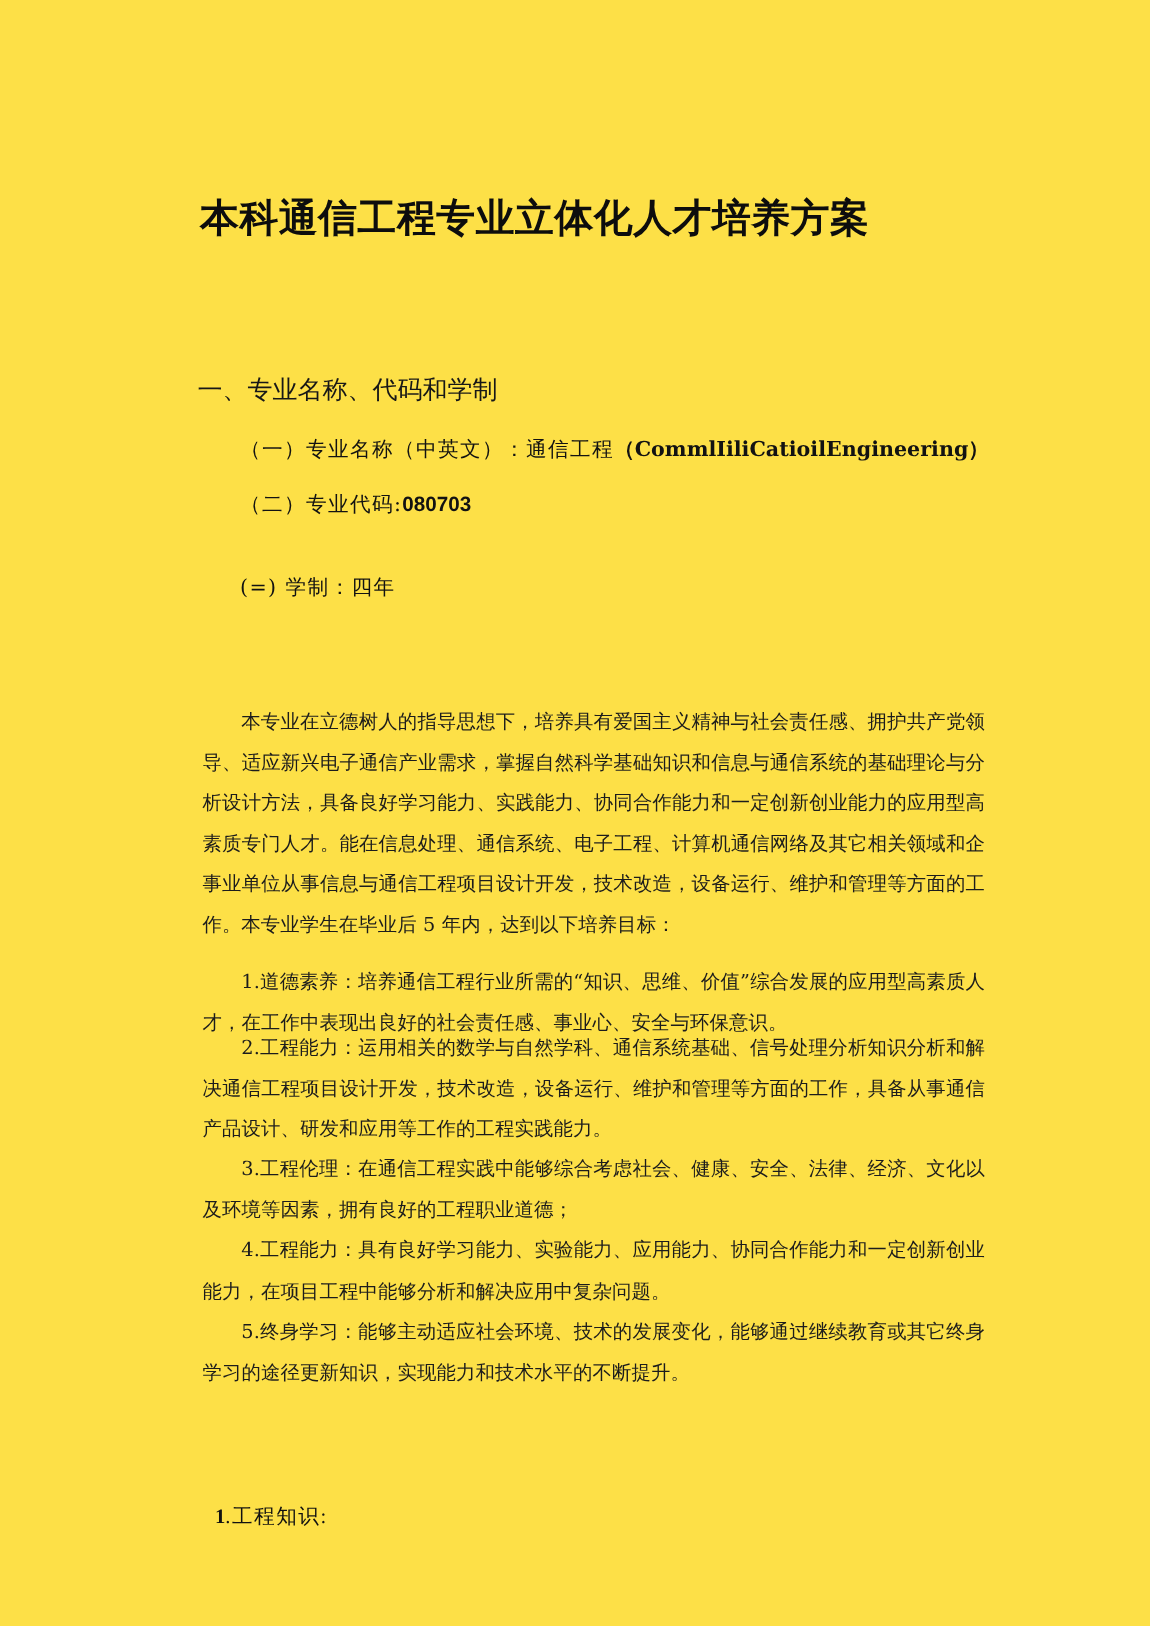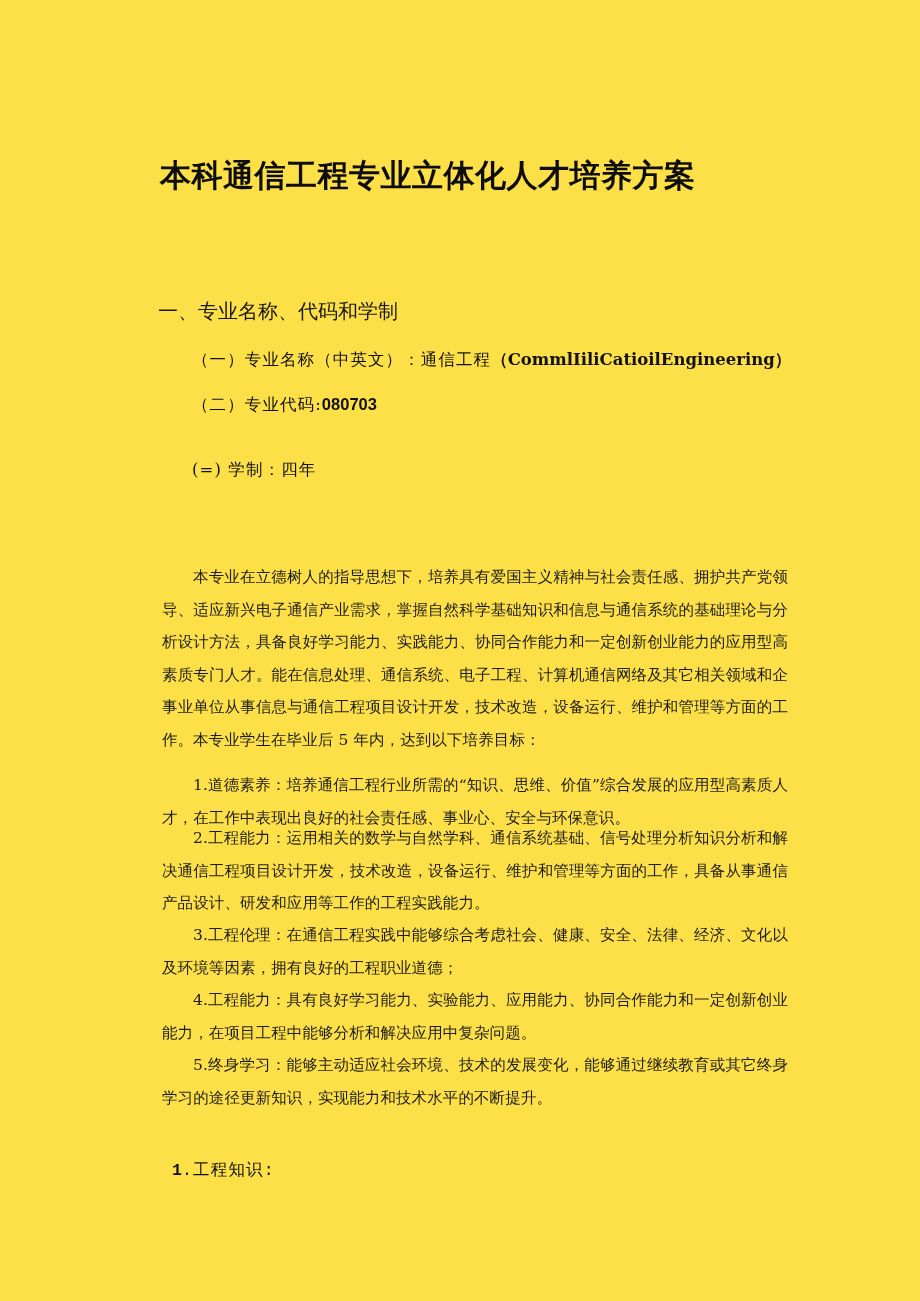--- a/index.html
+++ b/index.html
@@ -113,26 +113,27 @@
   .blk-item2     { left: 158px; top: 818px;  width: 634px; }
   .blk-item3     { left: 158px; top: 915px;  width: 634px; }
   .blk-item4     { left: 158px; top: 980px;  width: 634px; }
   .blk-item5     { left: 158px; top: 1045px; width: 634px; }
 
   .blk-sec2-b    { left: 192px; top: 1113px; width: 640px; }
   .blk-req1      { left: 172px; top: 1158px; width: 640px; }
 
   
   .req-head {
-    font-family: Liberation Mono, monospace;
+    font-family: Liberation Serif, serif;
     font-size: 16.5px;
     line-height: 26px;
     letter-spacing: 1.2px;
     color: #111111;
     white-space: nowrap;
+    margin-top: 42px;
   }
   .req-head .num {
     font-weight: 700;
     letter-spacing: 0;
   }
 
   .goal-num {
     font-family: "DejaVu Serif", "Liberation Serif", serif;
   }
 </style>

